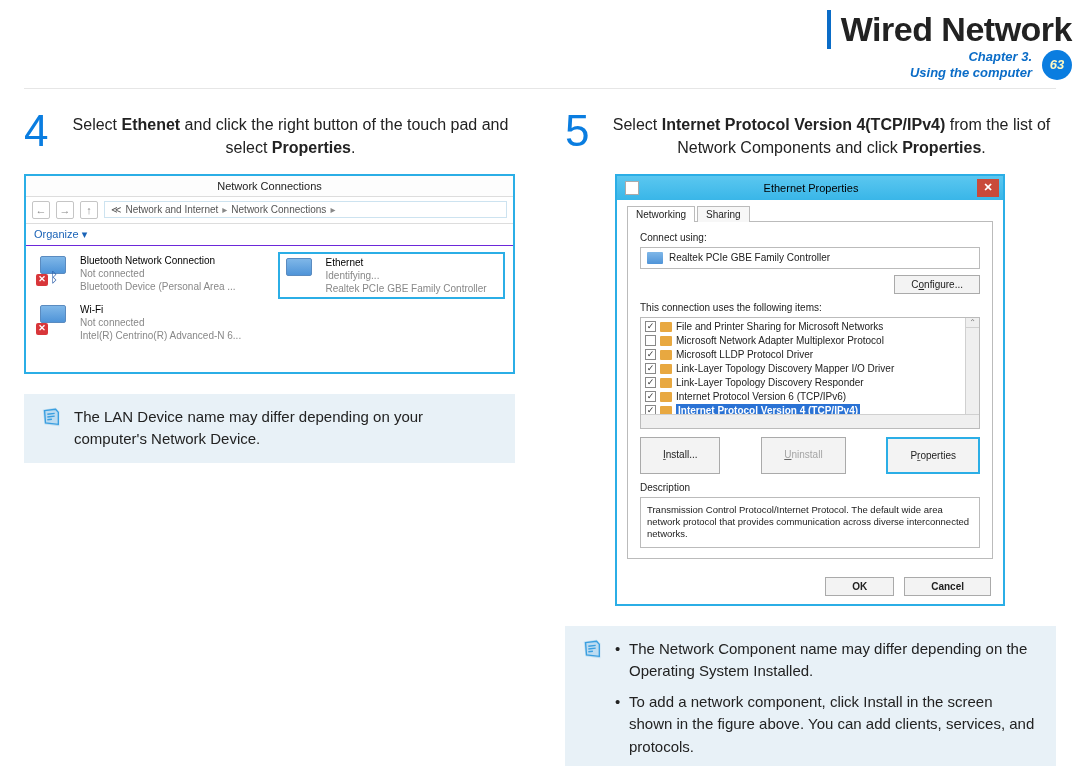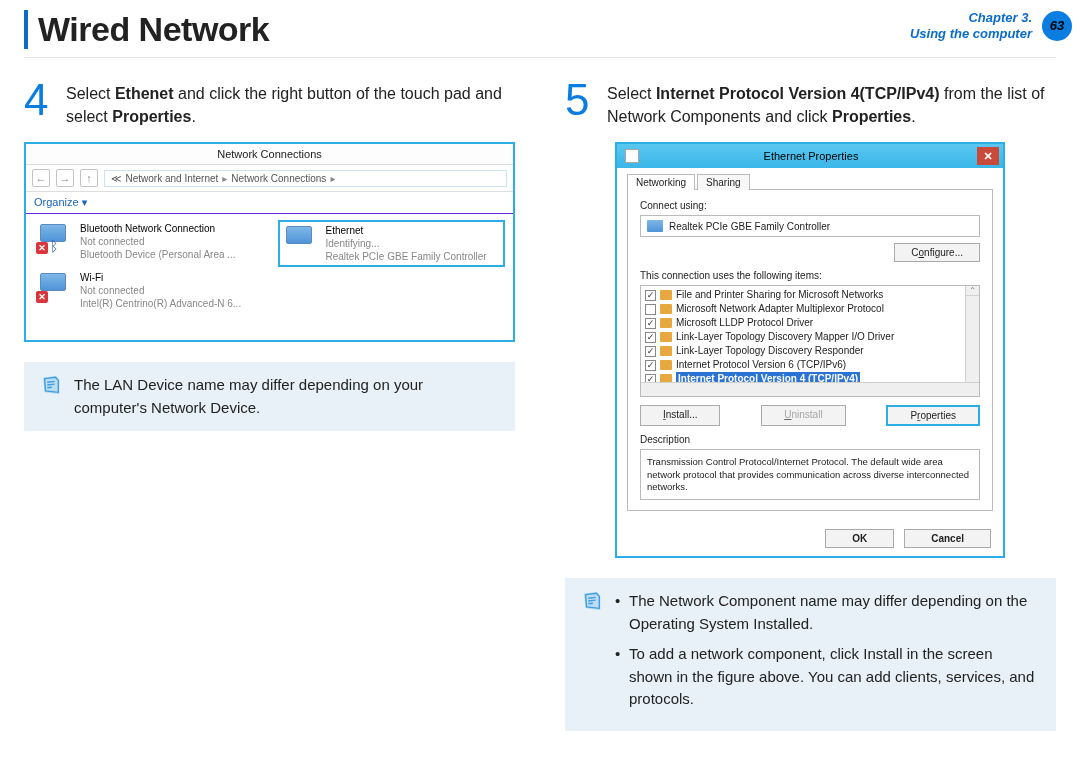--- a/index.html
+++ b/index.html
@@ -8,22 +8,23 @@
     height: 766px;
     font-family: "Segoe UI", Arial, sans-serif;
     background: #fff;
     position: relative;
     color: #222;
   }
   
   .header {
     display: flex;
     justify-content: space-between;
-    align-items: flex-start;
+    align-items: flex-end;
     padding: 10px 8px 8px 24px;
+    flex-direction: column;
   }
   .title-wrap {
     border-left: 4px solid #0a6cc7;
     padding-left: 10px;
   }
   .title-wrap h1 {
     font-size: 34px;
     font-weight: 700;
     letter-spacing: -0.5px;
   }
@@ -32,21 +33,21 @@
     align-items: center;
     gap: 10px;
     color: #0a6cc7;
     font-weight: 700;
     font-size: 13px;
     font-style: italic;
   }
   .chapter-text { text-align: right; line-height: 1.2; }
   .page-badge {
     background: #0a7de0;
-    color: #000000;
+    color: #fef9c3;
     width: 30px;
     height: 30px;
     border-radius: 50%;
     display: flex;
     align-items: center;
     justify-content: center;
     font-size: 13px;
   }
   .hr { border-top: 1px solid #e6e6e6; margin: 0 24px 20px; }
 
@@ -67,20 +68,21 @@
     font-size: 44px;
     font-weight: 300;
     color: #0a7de0;
     line-height: 1;
     min-width: 30px;
   }
   .step-text {
     font-size: 16px;
     line-height: 1.45;
     padding-top: 4px;
+    text-align: center;
   }
   .step-text b { font-weight: 700; }
 
   
   .callout {
     background: #e8f1f7;
     display: flex;
     gap: 12px;
     padding: 12px 16px;
     font-size: 15px;
@@ -307,21 +309,21 @@
   .ep-hscroll {
     position: absolute; left: 0; right: 0; bottom: 0;
     height: 14px;
     background: #efefef;
     border-top: 1px solid #d0d0d0;
   }
   .ep-actions {
     display:flex; gap: 20px; justify-content: space-between;
     margin-top: 8px;
   }
-  .ep-actions .ep-btn { flex: 0 0 auto; padding: 3px 22px; }
+  .ep-actions .ep-btn { flex: 0 0 auto; padding: 11px 22px; }
   .ep-actions .highlight { border: 2px solid #2baee6; }
   .ep-actions .u { text-decoration: underline; text-decoration-color: #666; }
   .ep-desc {
     border: 1px solid #bbb;
     padding: 6px;
     margin-top: 4px;
     font-size: 9.5px;
     line-height: 1.3;
     min-height: 44px;
   }

